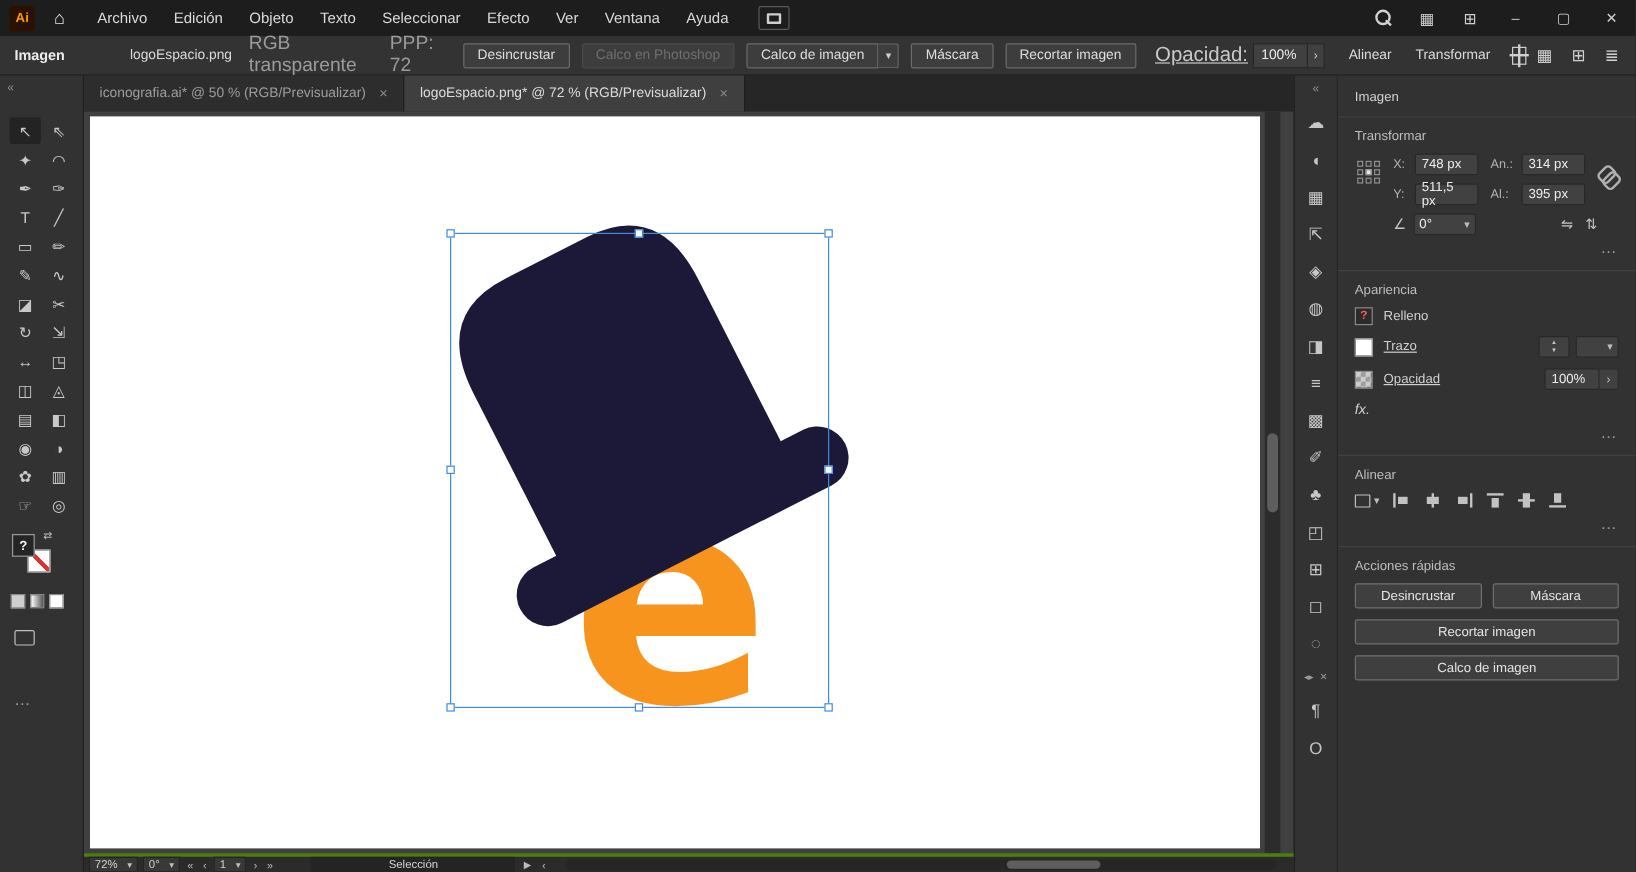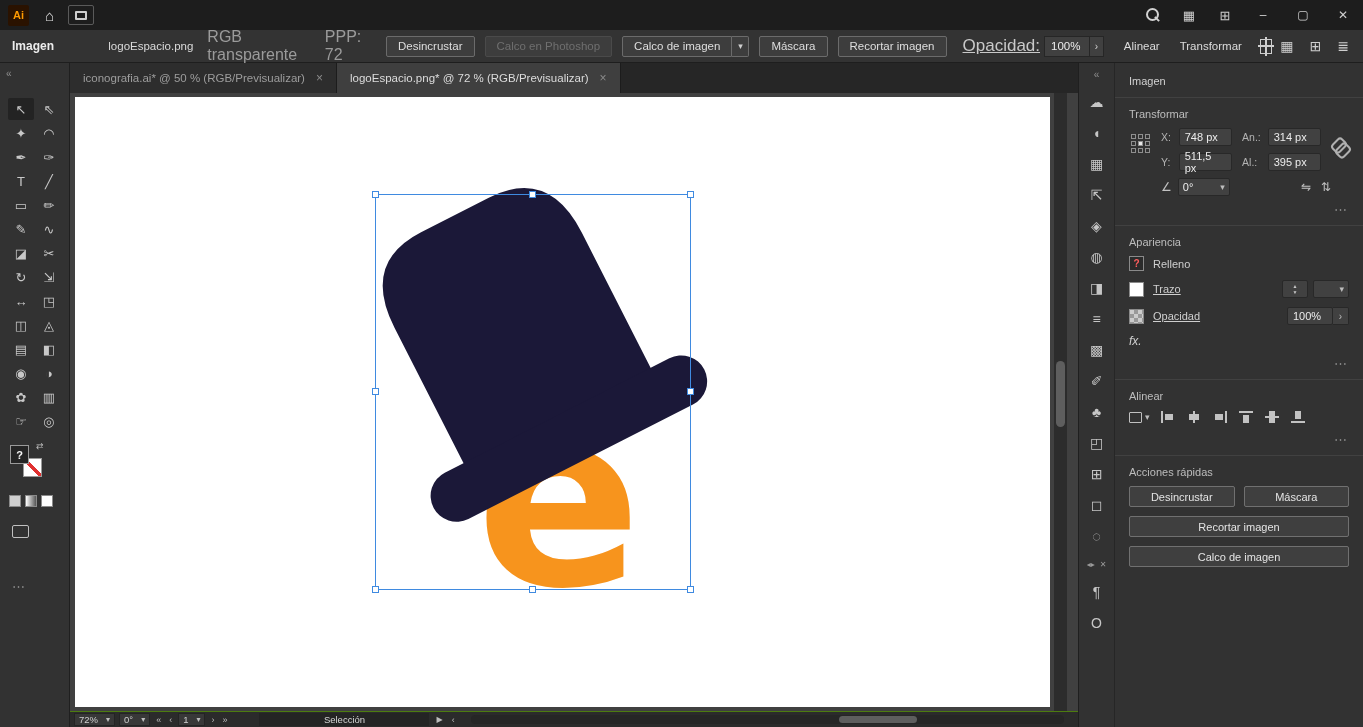--- a/index.html
+++ b/index.html
@@ -163,39 +163,50 @@
   .ai-mv::after{left:5px;top:1px;width:6px;height:12px}
   .ai-bottom::before{left:1px;bottom:1px;width:14px;height:2px}
   .ai-bottom::after{left:5px;bottom:5px;width:6px;height:8px}
   .qa-grid{display:grid;grid-template-columns:1fr 1fr;gap:9px;margin-bottom:9px}
   .qa-btn{height:21px;background:#3f3f3f;border:1px solid #707070;border-radius:2px;color:#e4e4e4;
           font-size:11px;display:flex;align-items:center;justify-content:center;white-space:nowrap}
   .qa-full{margin-bottom:9px}
 
   
   .statusbar{position:absolute;left:70px;top:711px;width:1008px;height:16px;background:#2b2b2b;
-             border-top:1px solid #4d7c0f;display:flex;align-items:center;font-size:10px;color:#cfcfcf;padding:0 4px;gap:4px}
+             border-top:3px solid #4d7c0f;display:flex;align-items:center;font-size:10px;color:#cfcfcf;padding:0 4px;gap:4px}
   .sb-field{display:flex;align-items:center;height:13px;background:#383838;border:1px solid #242424;
             padding:0 4px;gap:8px;font-size:9.5px}
   .sb-field .chev{font-size:8px;color:#bdbdbd}
   .sb-nav{font-size:9px;color:#bdbdbd;padding:0 2px}
   .sb-status{width:170px;height:13px;background:#242424;display:flex;align-items:center;justify-content:center;
              margin-left:26px;font-size:9.5px;color:#d6d6d6}
   .sb-play{font-size:8px;color:#bdbdbd;margin:0 3px}
   .hscroll{flex:1;height:9px;margin:0 10px;background:#262626;border-radius:4px;position:relative}
   .hthumb{position:absolute;left:62%;top:1px;width:78px;height:7px;background:#5e5e5e;border-radius:4px}
 </style>
 </head>
 <body>
 
 <div class="app">
 
   <div class="topbar">
     <div class="ai-logo">Ai</div>
     <div class="home">⌂</div>
+    <div class="menus">
+      <span class="menu-item">Archivo</span>
+      <span class="menu-item">Edición</span>
+      <span class="menu-item">Objeto</span>
+      <span class="menu-item">Texto</span>
+      <span class="menu-item">Seleccionar</span>
+      <span class="menu-item">Efecto</span>
+      <span class="menu-item">Ver</span>
+      <span class="menu-item">Ventana</span>
+      <span class="menu-item">Ayuda</span>
+    </div>
     <div class="share-btn">
         <span class="monitor"></span>
       </div>
     <div class="topbar-right">
       <div class="tb-icon">
           <span class="search"></span>
         </div>
       <div class="tb-icon">▦</div>
       <div class="tb-icon">⊞</div>
       <div class="win-btn">–</div>

